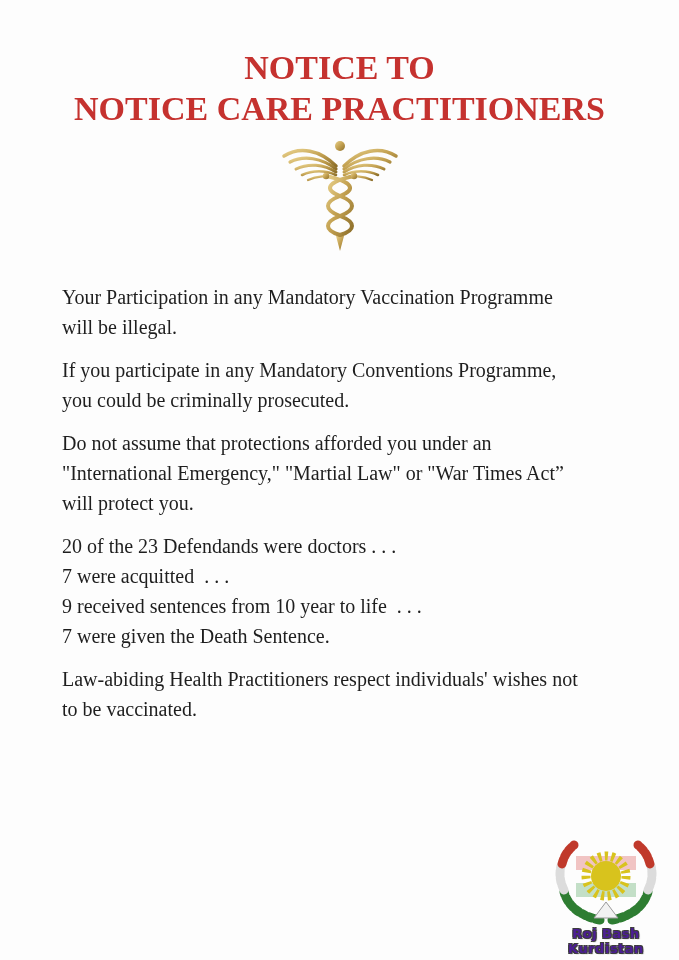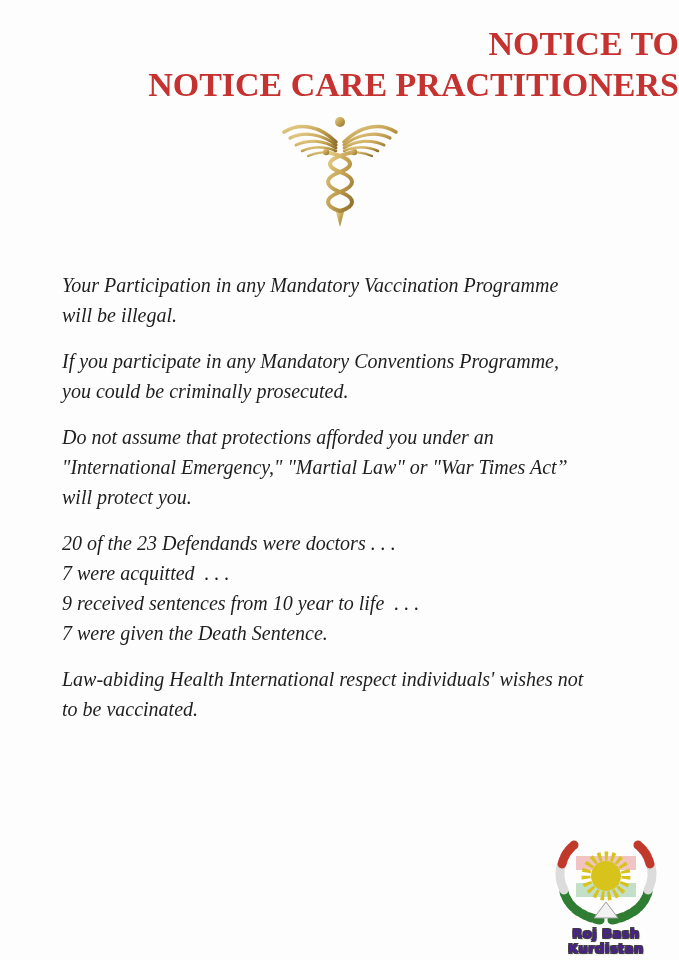--- a/index.html
+++ b/index.html
@@ -8,41 +8,40 @@
     background:#fdfdfd;
     font-family:"Liberation Serif", serif;
   }
   .page{
     position:relative;
     width:679px;height:960px;
     overflow:hidden;
     background:#fdfdfd;
   }
   .title{
-    margin-top:24px;
-    text-align:right;
+    margin-top:48px;
+    text-align:center;
     color:#c5322f;
     font-weight:bold;
     font-size:34px;
     line-height:1.2;
   }
   .caduceus-wrap{
     text-align:center;
     margin-top:6px;
   }
   .body-text{
     padding:22px 40px 0 62px;
     font-size:20px;
     line-height:30px;
     color:#1e1e1e;
   }
   .body-text p{
-    margin:16px 0 13px 0;
+    margin:4px 0 13px 0;
     white-space:pre-wrap;
-    font-style:italic;
   }
   .watermark{
     position:absolute;
     right:2px;
     bottom:4px;
     width:142px;
     text-align:center;
   }
   .watermark-label{
     display:block;
@@ -101,21 +100,21 @@
 will be illegal.</p>
     <p>If you participate in any Mandatory Conventions Programme,
 you could be criminally prosecuted.</p>
     <p>Do not assume that protections afforded you under an
 "International Emergency," "Martial Law" or "War Times Act”
 will protect you.</p>
     <p>20 of the 23 Defendands were doctors . . .
 7 were acquitted  . . .
 9 received sentences from 10 year to life  . . .
 7 were given the Death Sentence.</p>
-    <p>Law-abiding Health International respect individuals' wishes not
+    <p>Law-abiding Health Practitioners respect individuals' wishes not
 to be vaccinated.</p>
   </div>
 
   <div class="watermark">
     <span>
       <svg width="132" height="96" viewBox="0 0 132 96" aria-hidden="true">
         <g opacity="0.3">
           <rect x="36" y="22" width="60" height="14" fill="#d64541"></rect>
           <rect x="36" y="36" width="60" height="13" fill="#ffffff"></rect>
           <rect x="36" y="49" width="60" height="14" fill="#3f9b4f"></rect>

